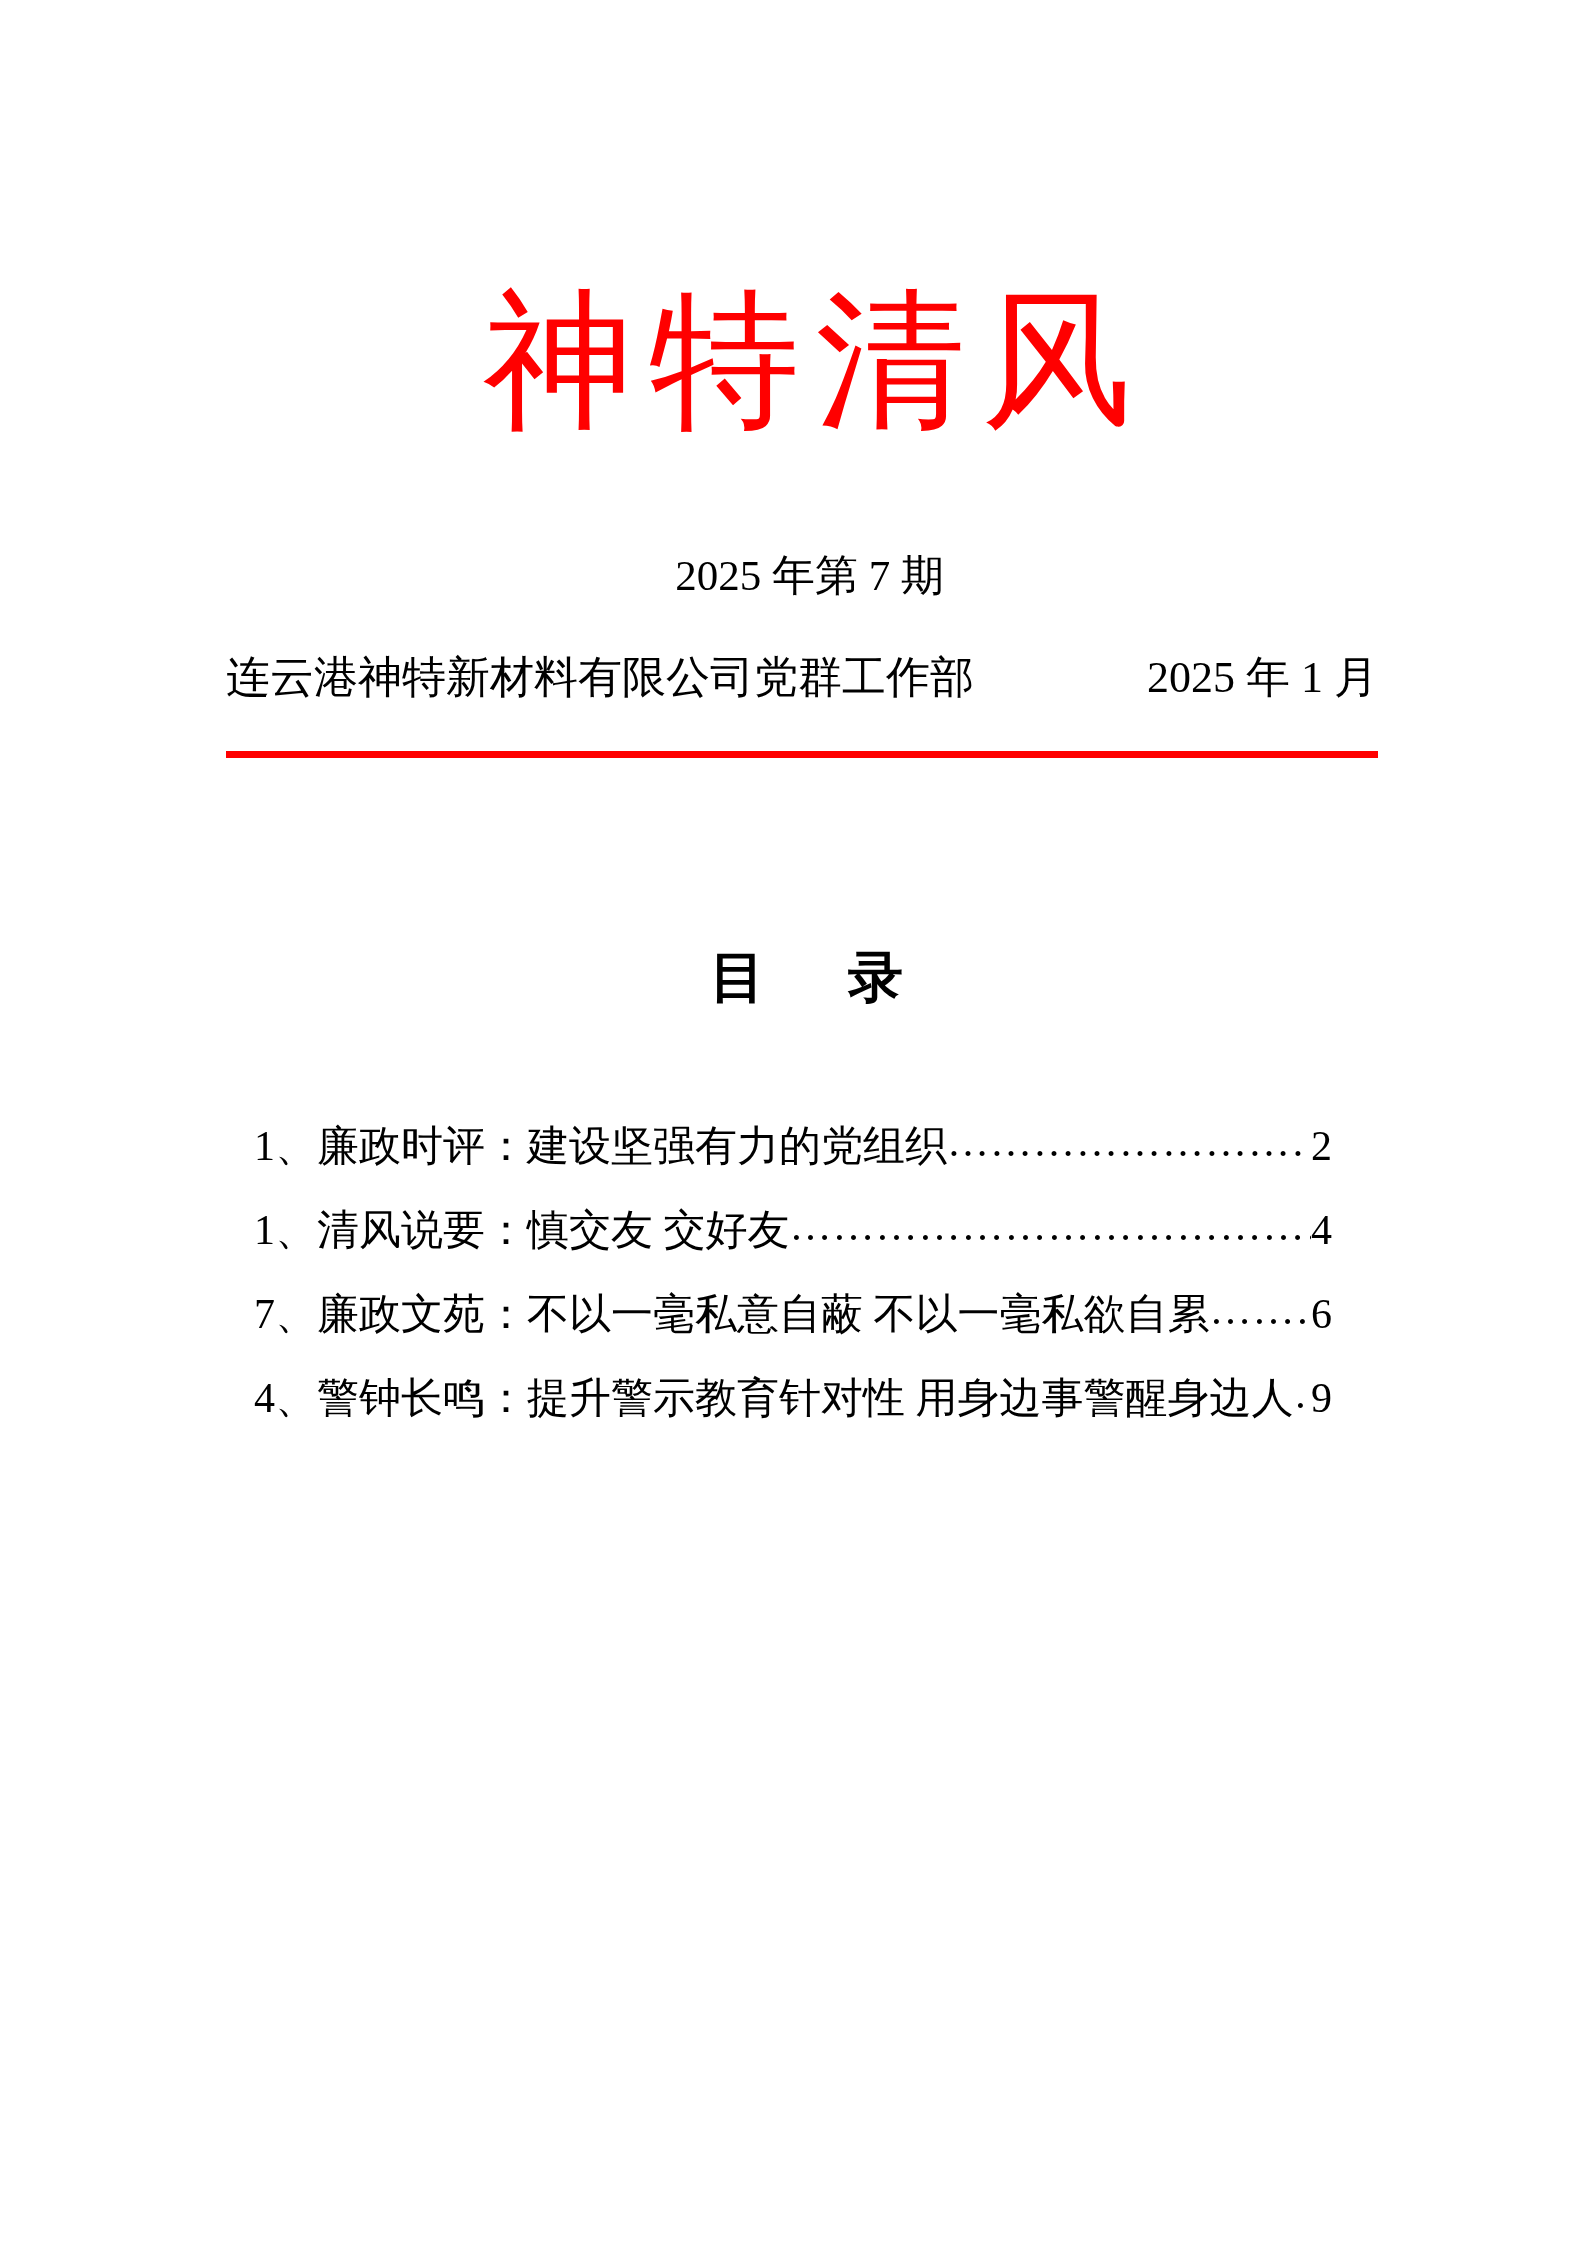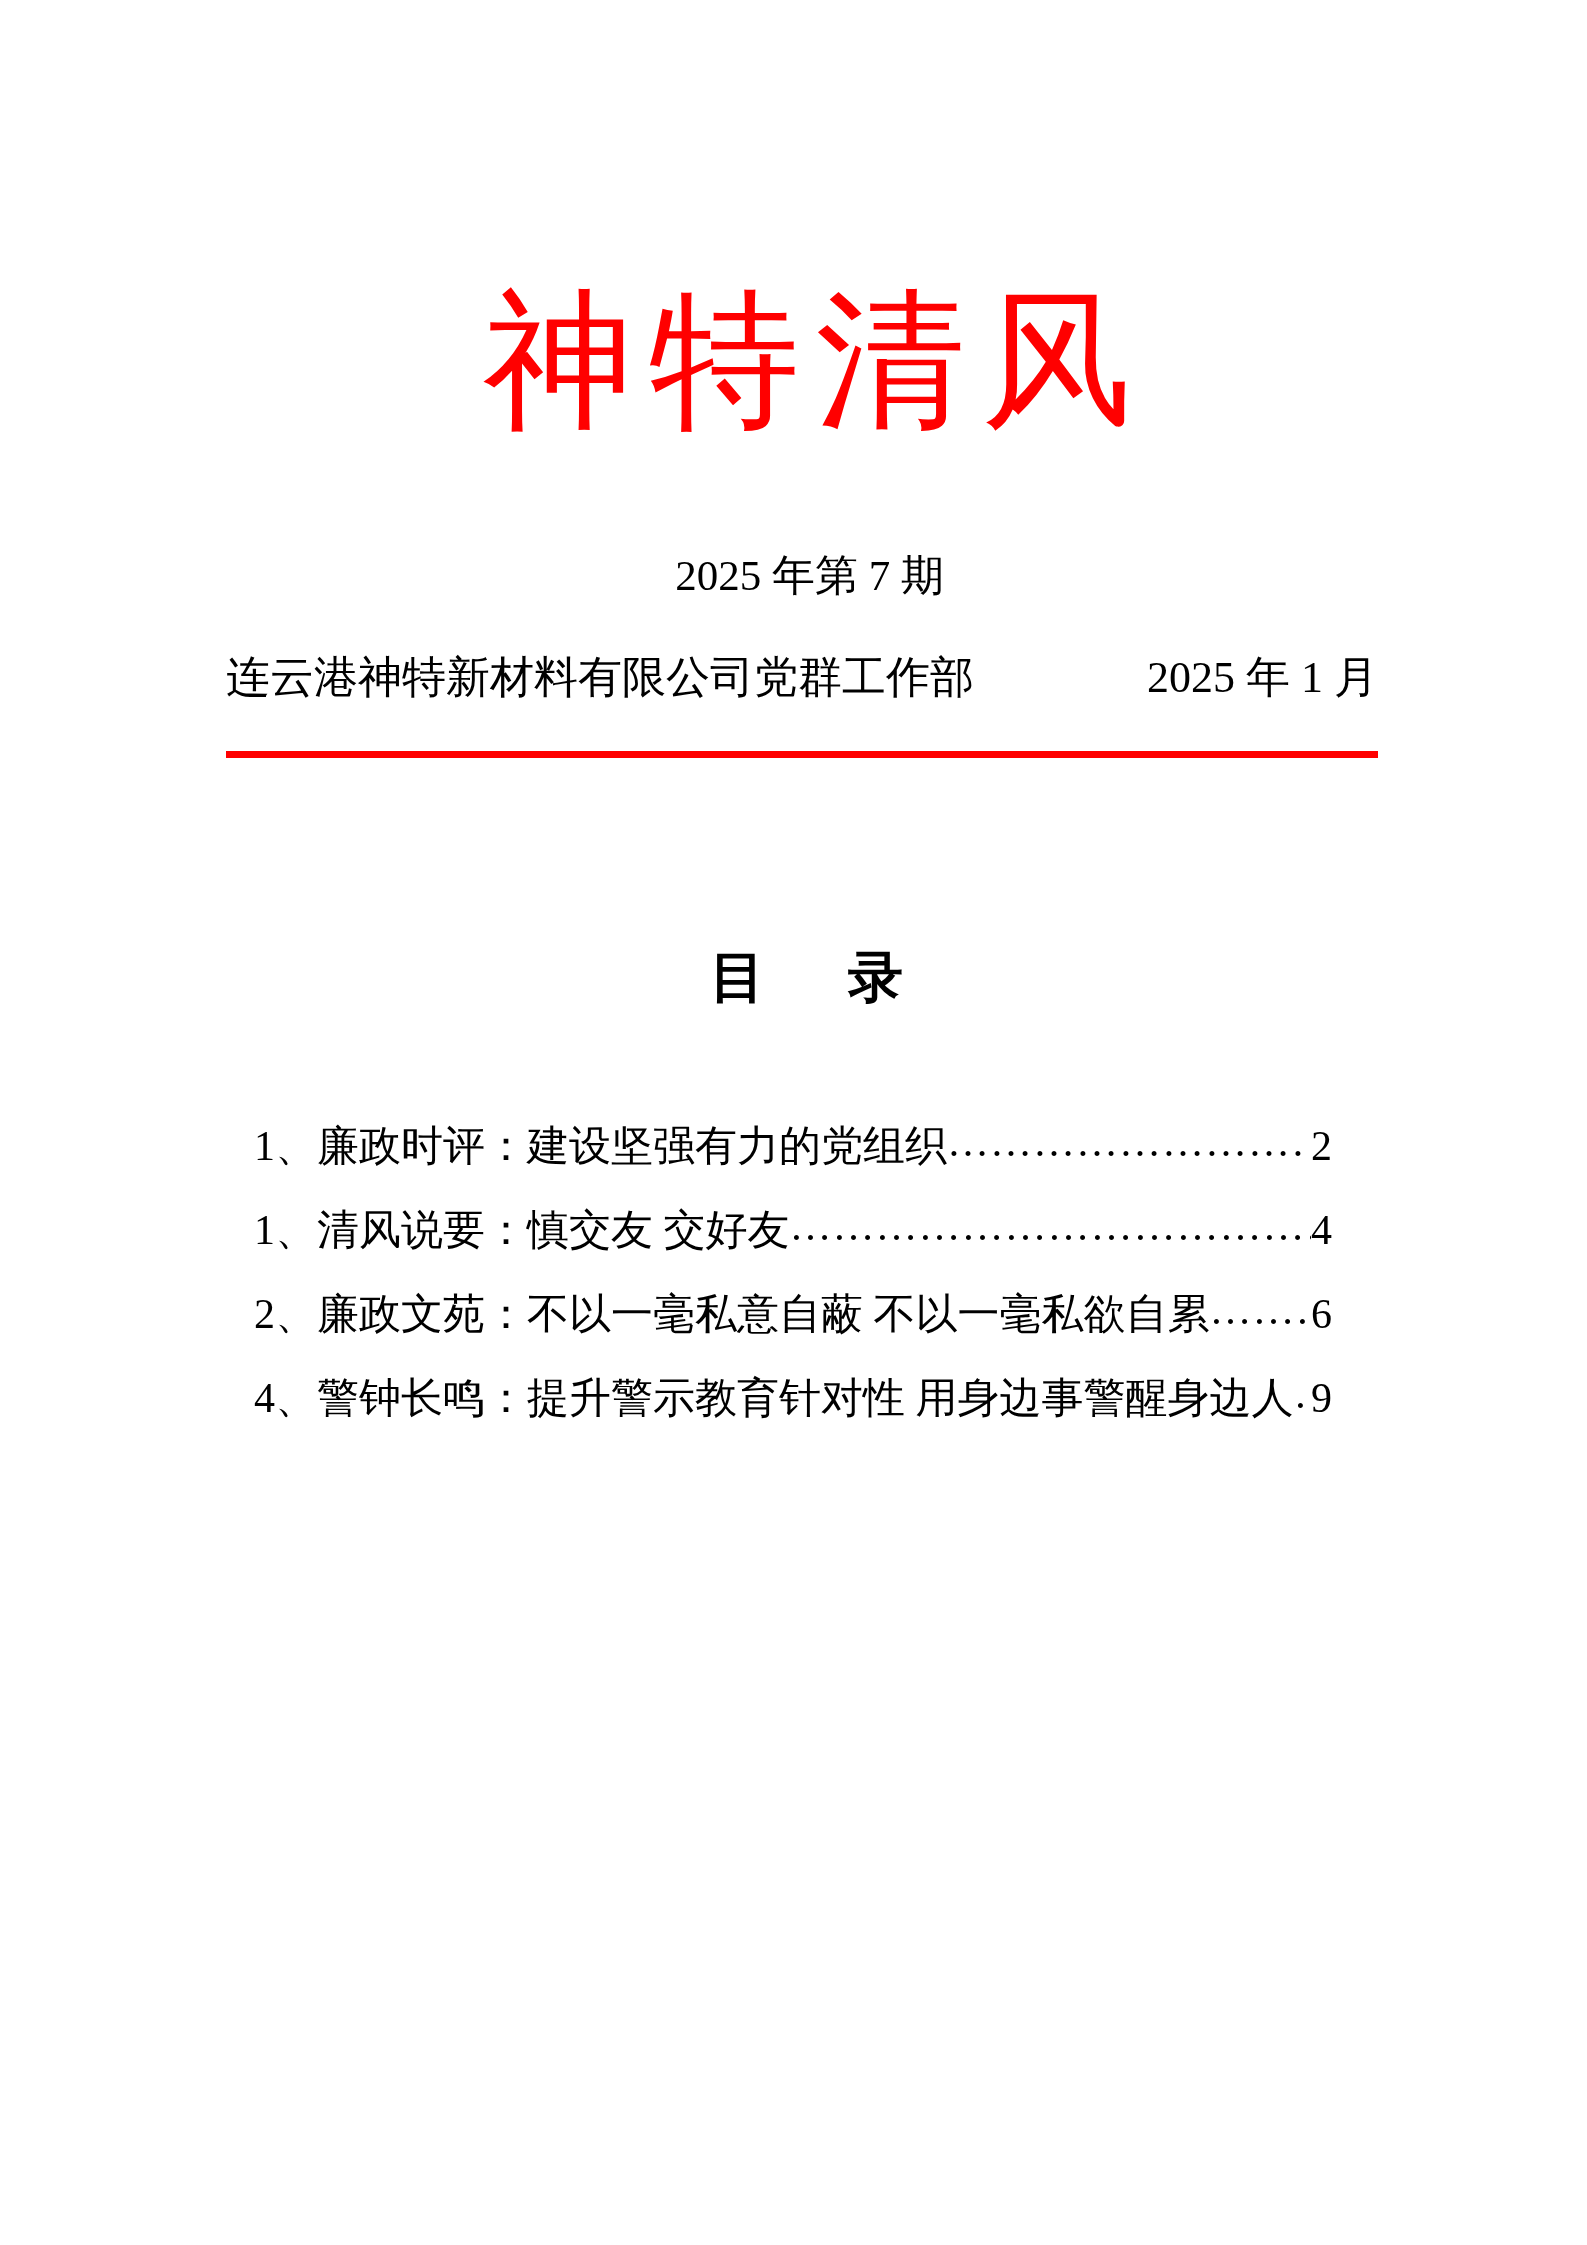--- a/index.html
+++ b/index.html
@@ -146,21 +146,21 @@
       <span class="toc-page"> 2</span>
     </div>
 
     <div class="toc-row">
       <span class="toc-text">1、清风说要：慎交友 交好友</span>
       <span class="toc-leader">………………………………………………………………</span>
       <span class="toc-page">4</span>
     </div>
 
     <div class="toc-row">
-      <span class="toc-text">2、廉政文苑：不以一毫私意自蔽 不以一毫私欲自累</span>
+      <span class="toc-text">7、廉政文苑：不以一毫私意自蔽 不以一毫私欲自累</span>
       <span class="toc-leader">………………………………………………………………</span>
       <span class="toc-page">6</span>
     </div>
 
     <div class="toc-row">
       <span class="toc-text">4、警钟长鸣：提升警示教育针对性 用身边事警醒身边人</span>
       <span class="toc-leader">………………………………………………………………</span>
       <span class="toc-page">9</span>
     </div>
 

